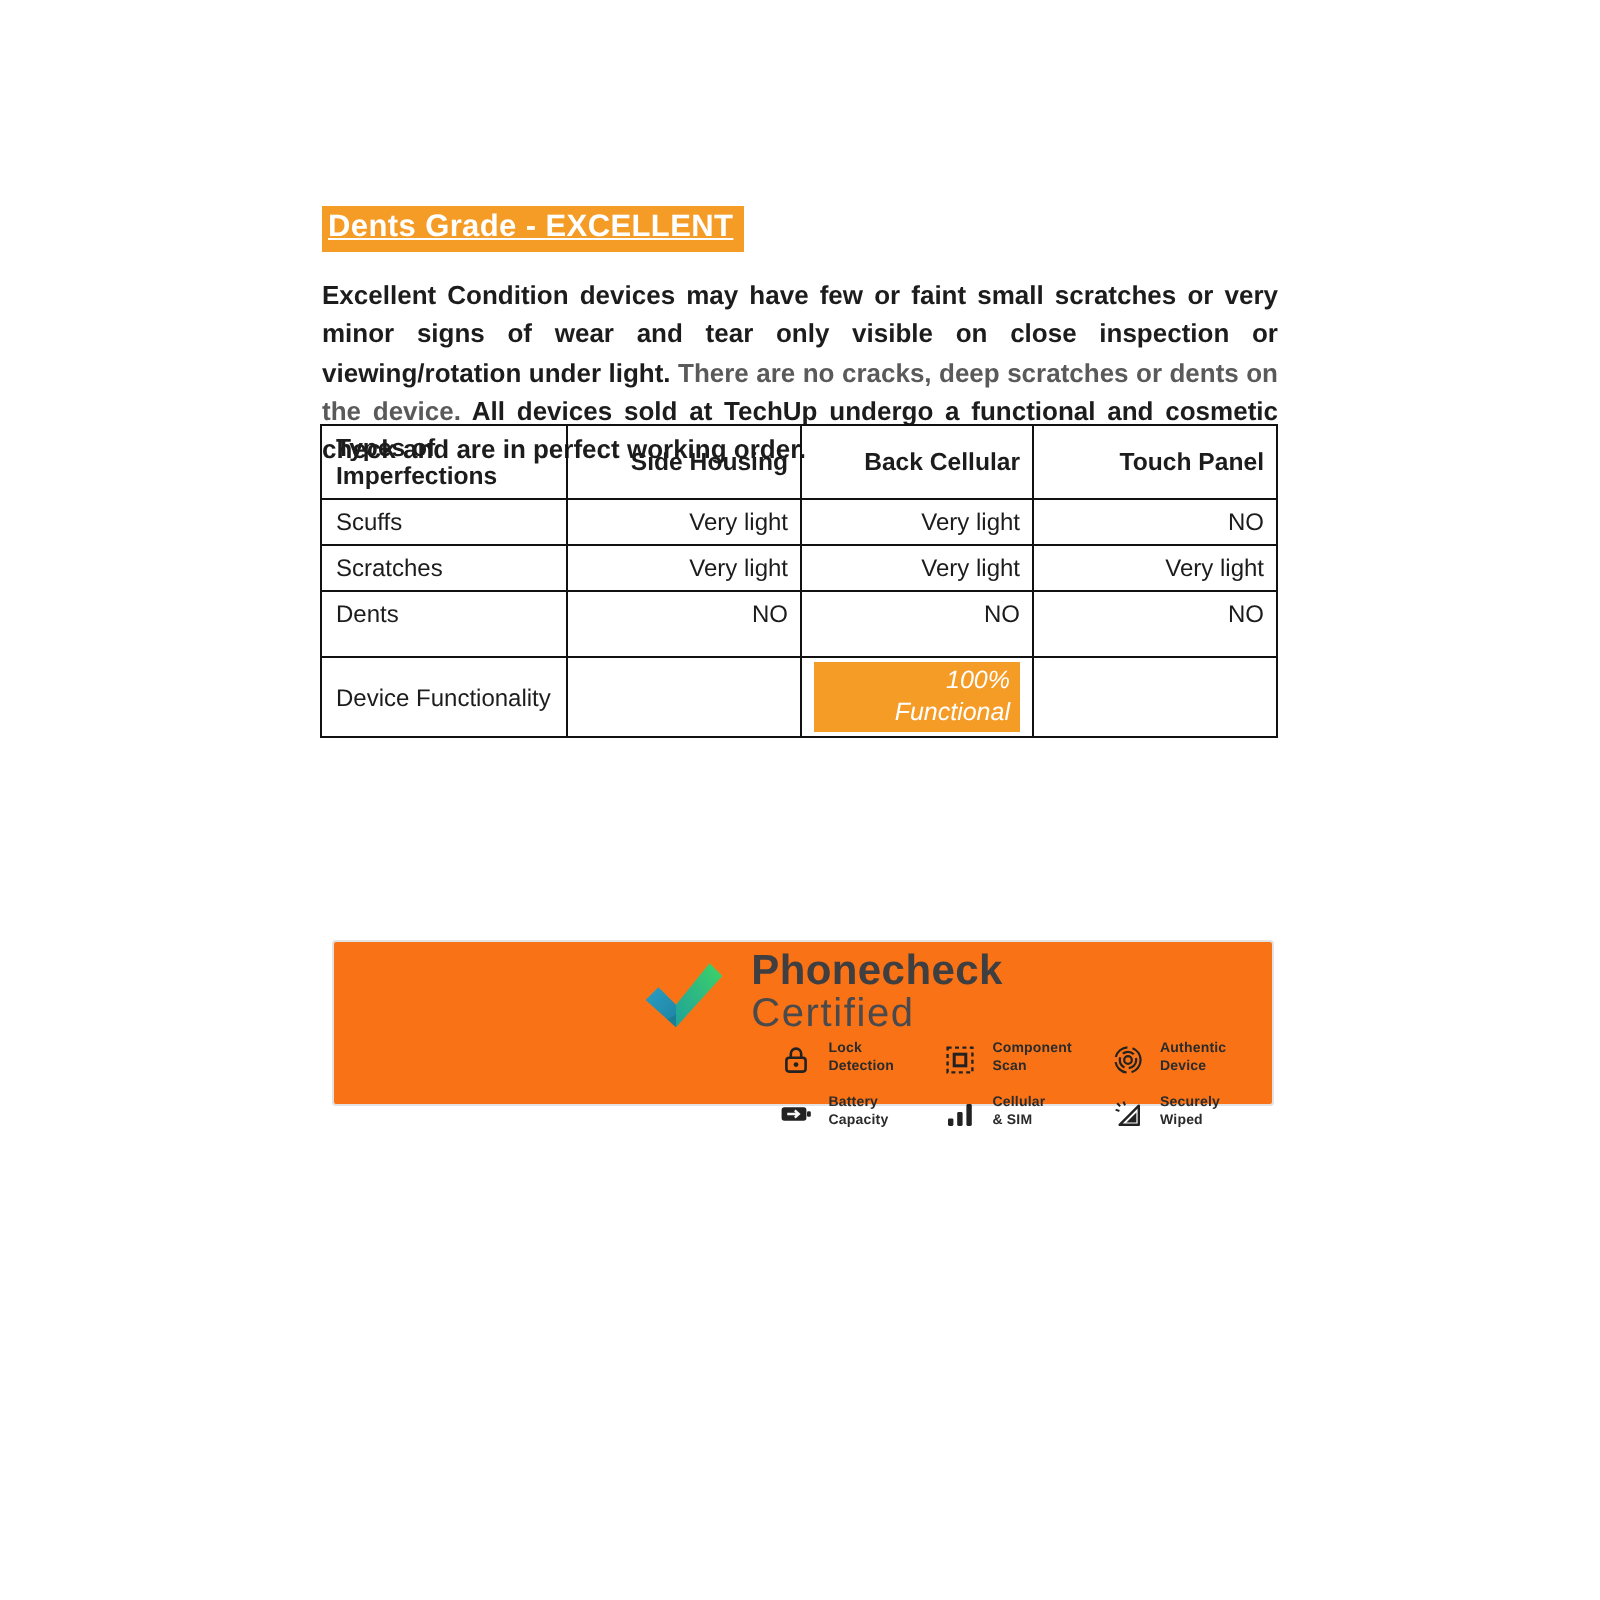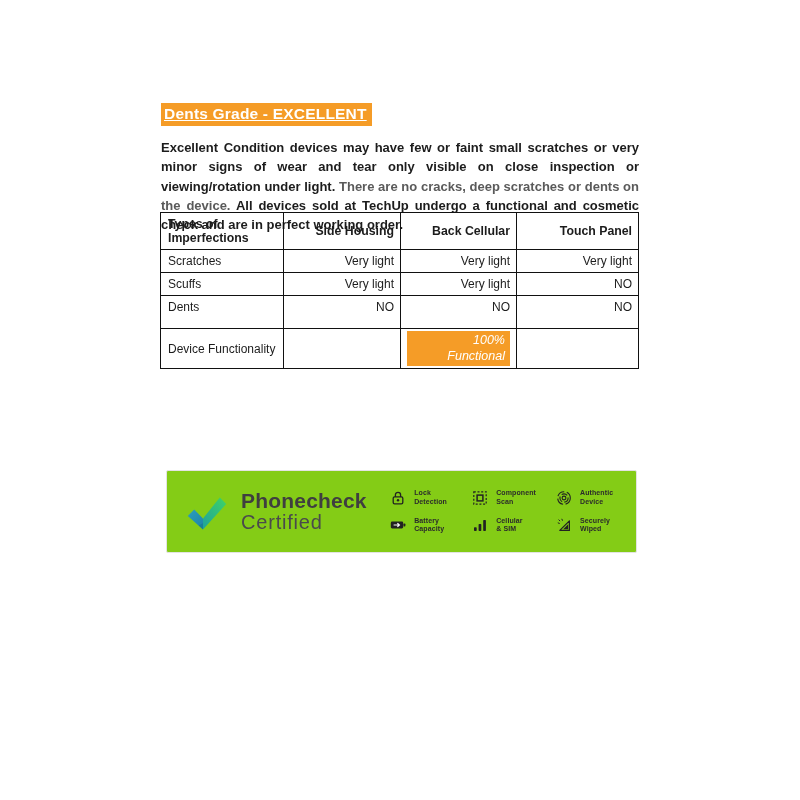--- a/index.html
+++ b/index.html
@@ -45,22 +45,22 @@
   tr.r-tall { height:33px; }
   tr.r-tall td { vertical-align:top; padding-top:4px; }
   tr.r-func { height:26px; }
   .cell-highlight {
     display:inline-block; background:#F59C27; color:#ffffff;
     font-size:12.5px; padding:1px 5px 2px; line-height:16px;font-style:italic;
   }
   
   .badge-box {
     position:absolute; left:166px; top:470px; width:471px; height:83px;
-    background:#84cc16; border:1px solid #e3e3e3; border-radius:2px;
-    display:flex; align-items:center;
+    background:#f97316; border:1px solid #e3e3e3; border-radius:2px;
+    display:flex; align-items:center;flex-direction:column;
   }
   .brand { display:flex; align-items:center; gap:10px; margin-left:16px; }
   .brand-text { display:flex; flex-direction:column; }
   .brand-name { font-size:21px; font-weight:700; color:#3f3e40; letter-spacing:.2px; }
   .brand-sub  { font-size:20px; font-weight:400; color:#4a4a4c; letter-spacing:.8px; margin-top:-2px; }
   .features {
     margin-left:auto; margin-right:18px;
     display:grid; grid-template-columns:auto auto auto;
     column-gap:20px; row-gap:10px;
   }
@@ -85,30 +85,30 @@
         <col style="width:122px">
     </colgroup>
     <tbody>
         <tr class="hdr">
       <th class="first">Types of Imperfections</th>
       <th>Side Housing</th>
       <th>Back Cellular</th>
       <th>Touch Panel</th>
     </tr>
     <tr class="r-std">
+      <td class="first">Scuffs</td>
+      <td>Very light</td>
+      <td>Very light</td>
+      <td>NO</td>
+    </tr>
+    <tr class="r-std">
       <td class="first">Scratches</td>
       <td>Very light</td>
       <td>Very light</td>
       <td>Very light</td>
-    </tr>
-    <tr class="r-std">
-      <td class="first">Scuffs</td>
-      <td>Very light</td>
-      <td>Very light</td>
-      <td>NO</td>
     </tr>
     <tr class="r-tall">
       <td class="first">Dents</td>
       <td>NO</td>
       <td>NO</td>
       <td>NO</td>
     </tr>
     <tr class="r-func">
       <td class="first">Device Functionality</td>
       <td></td>

